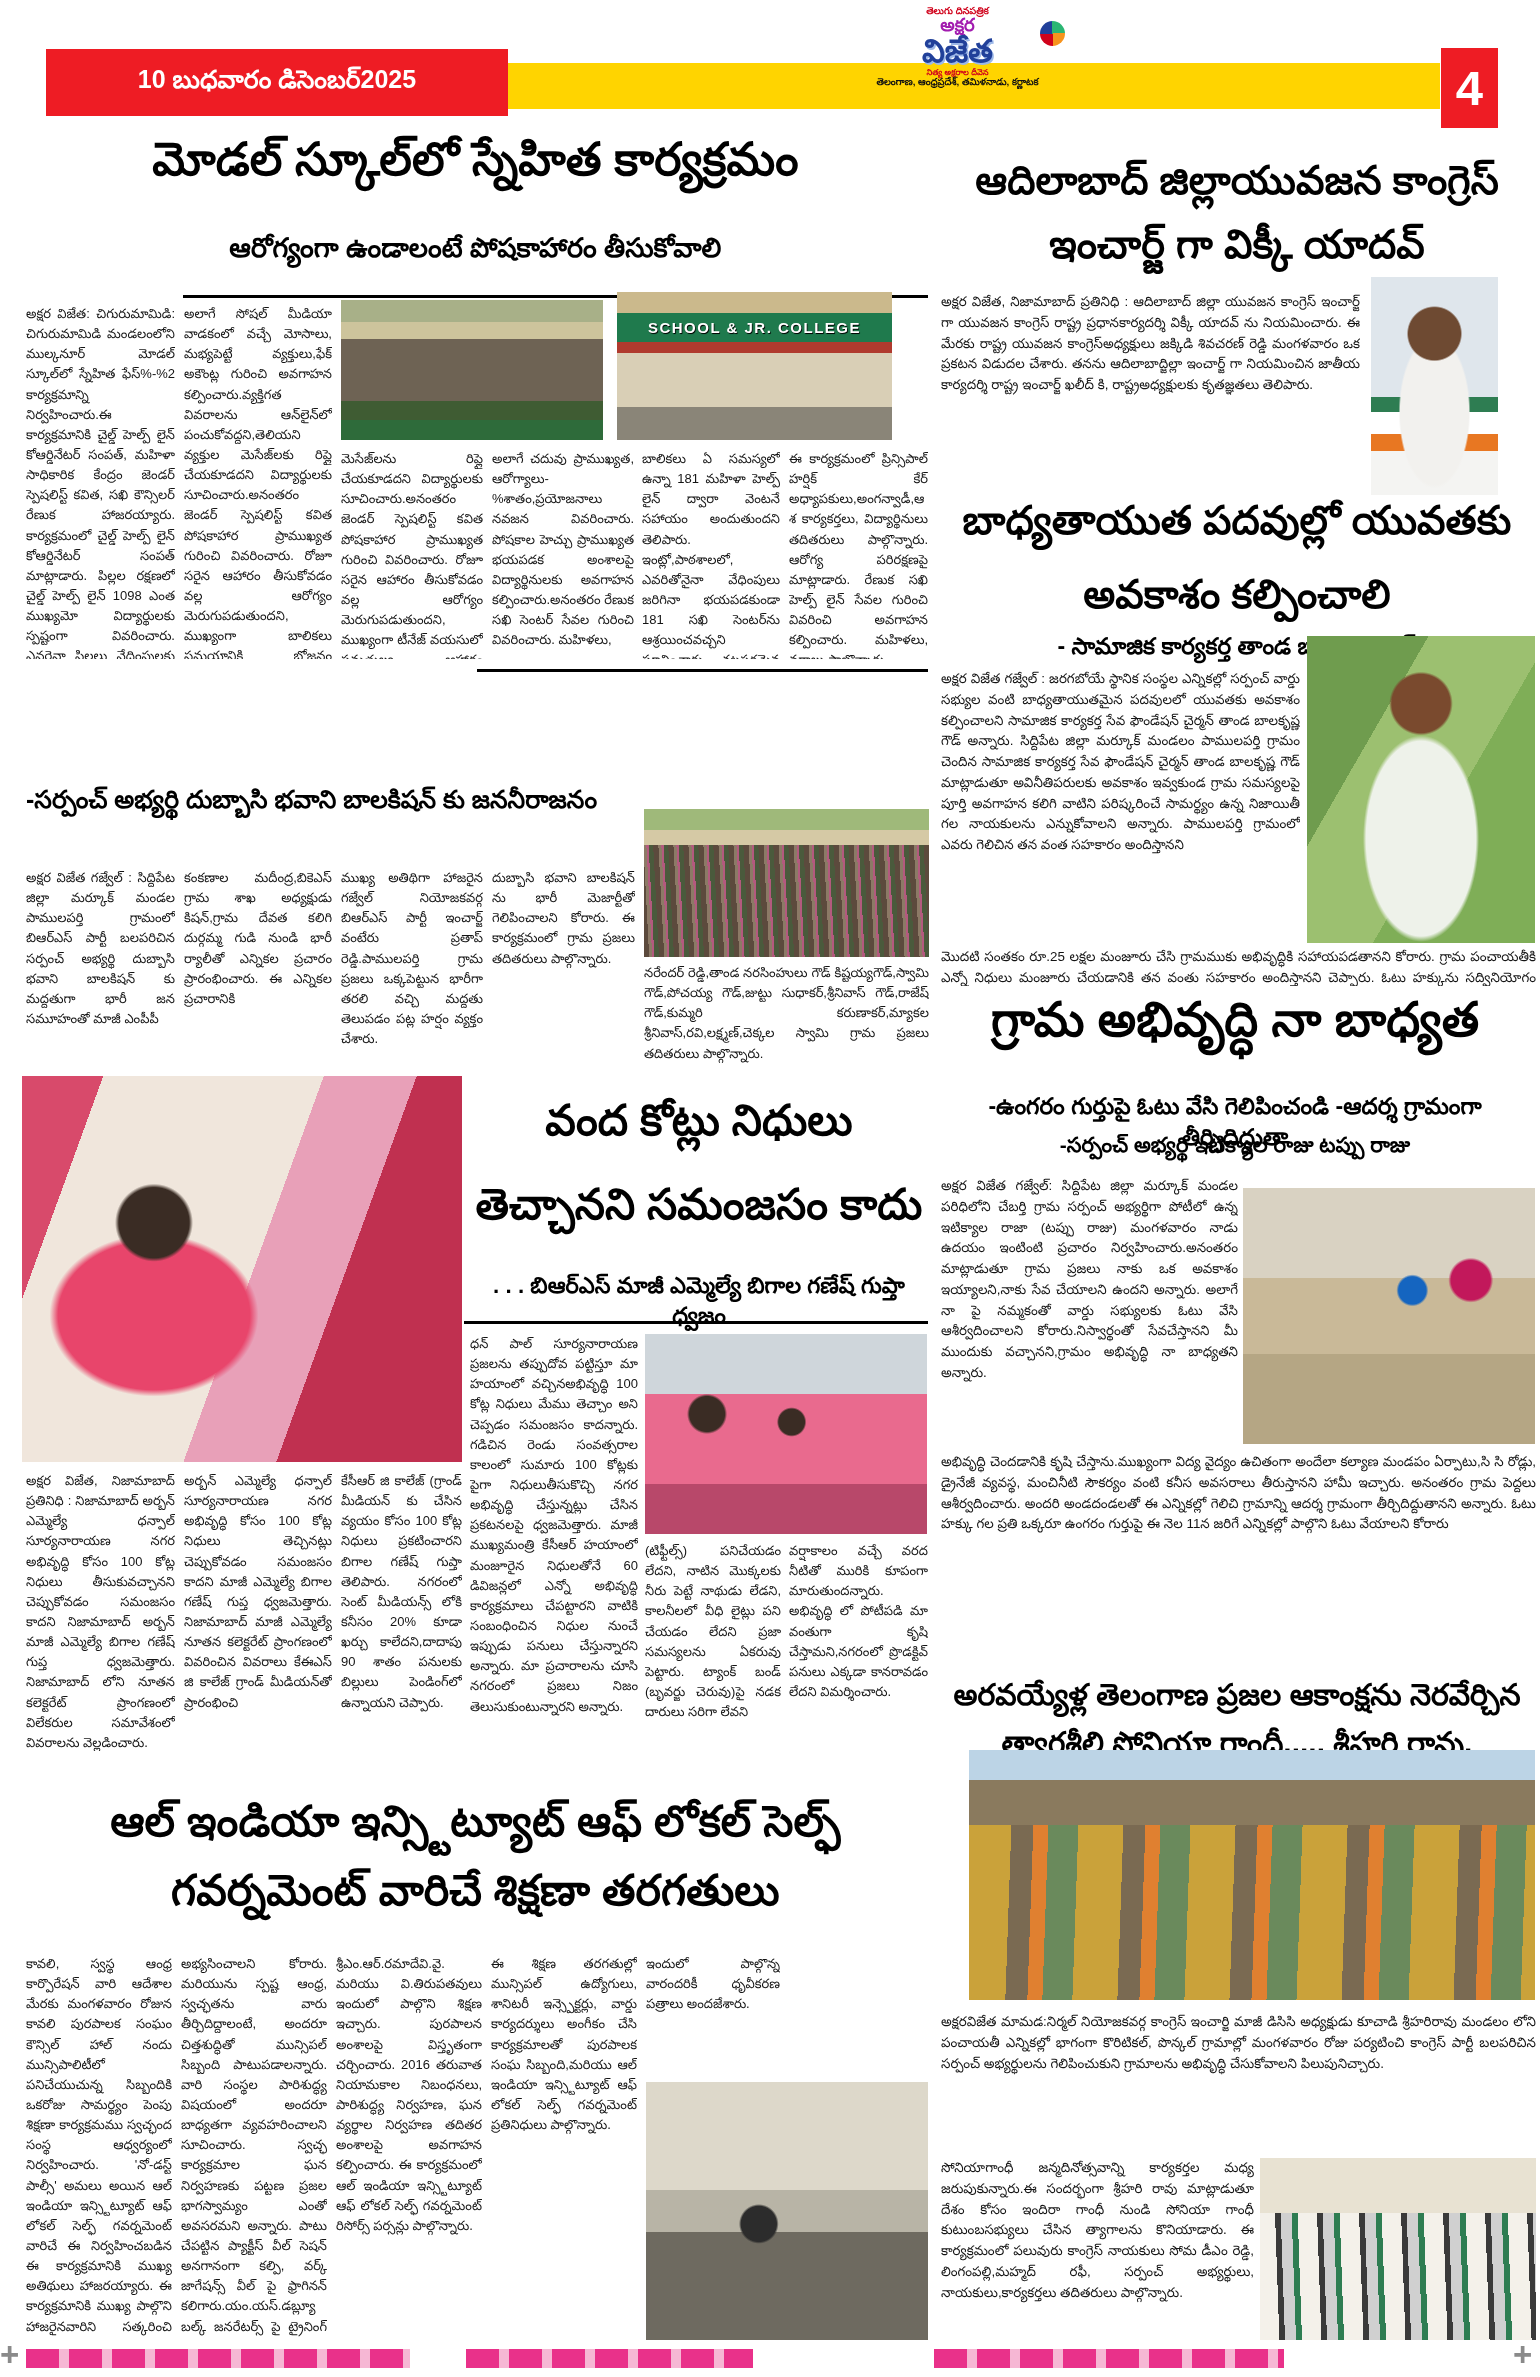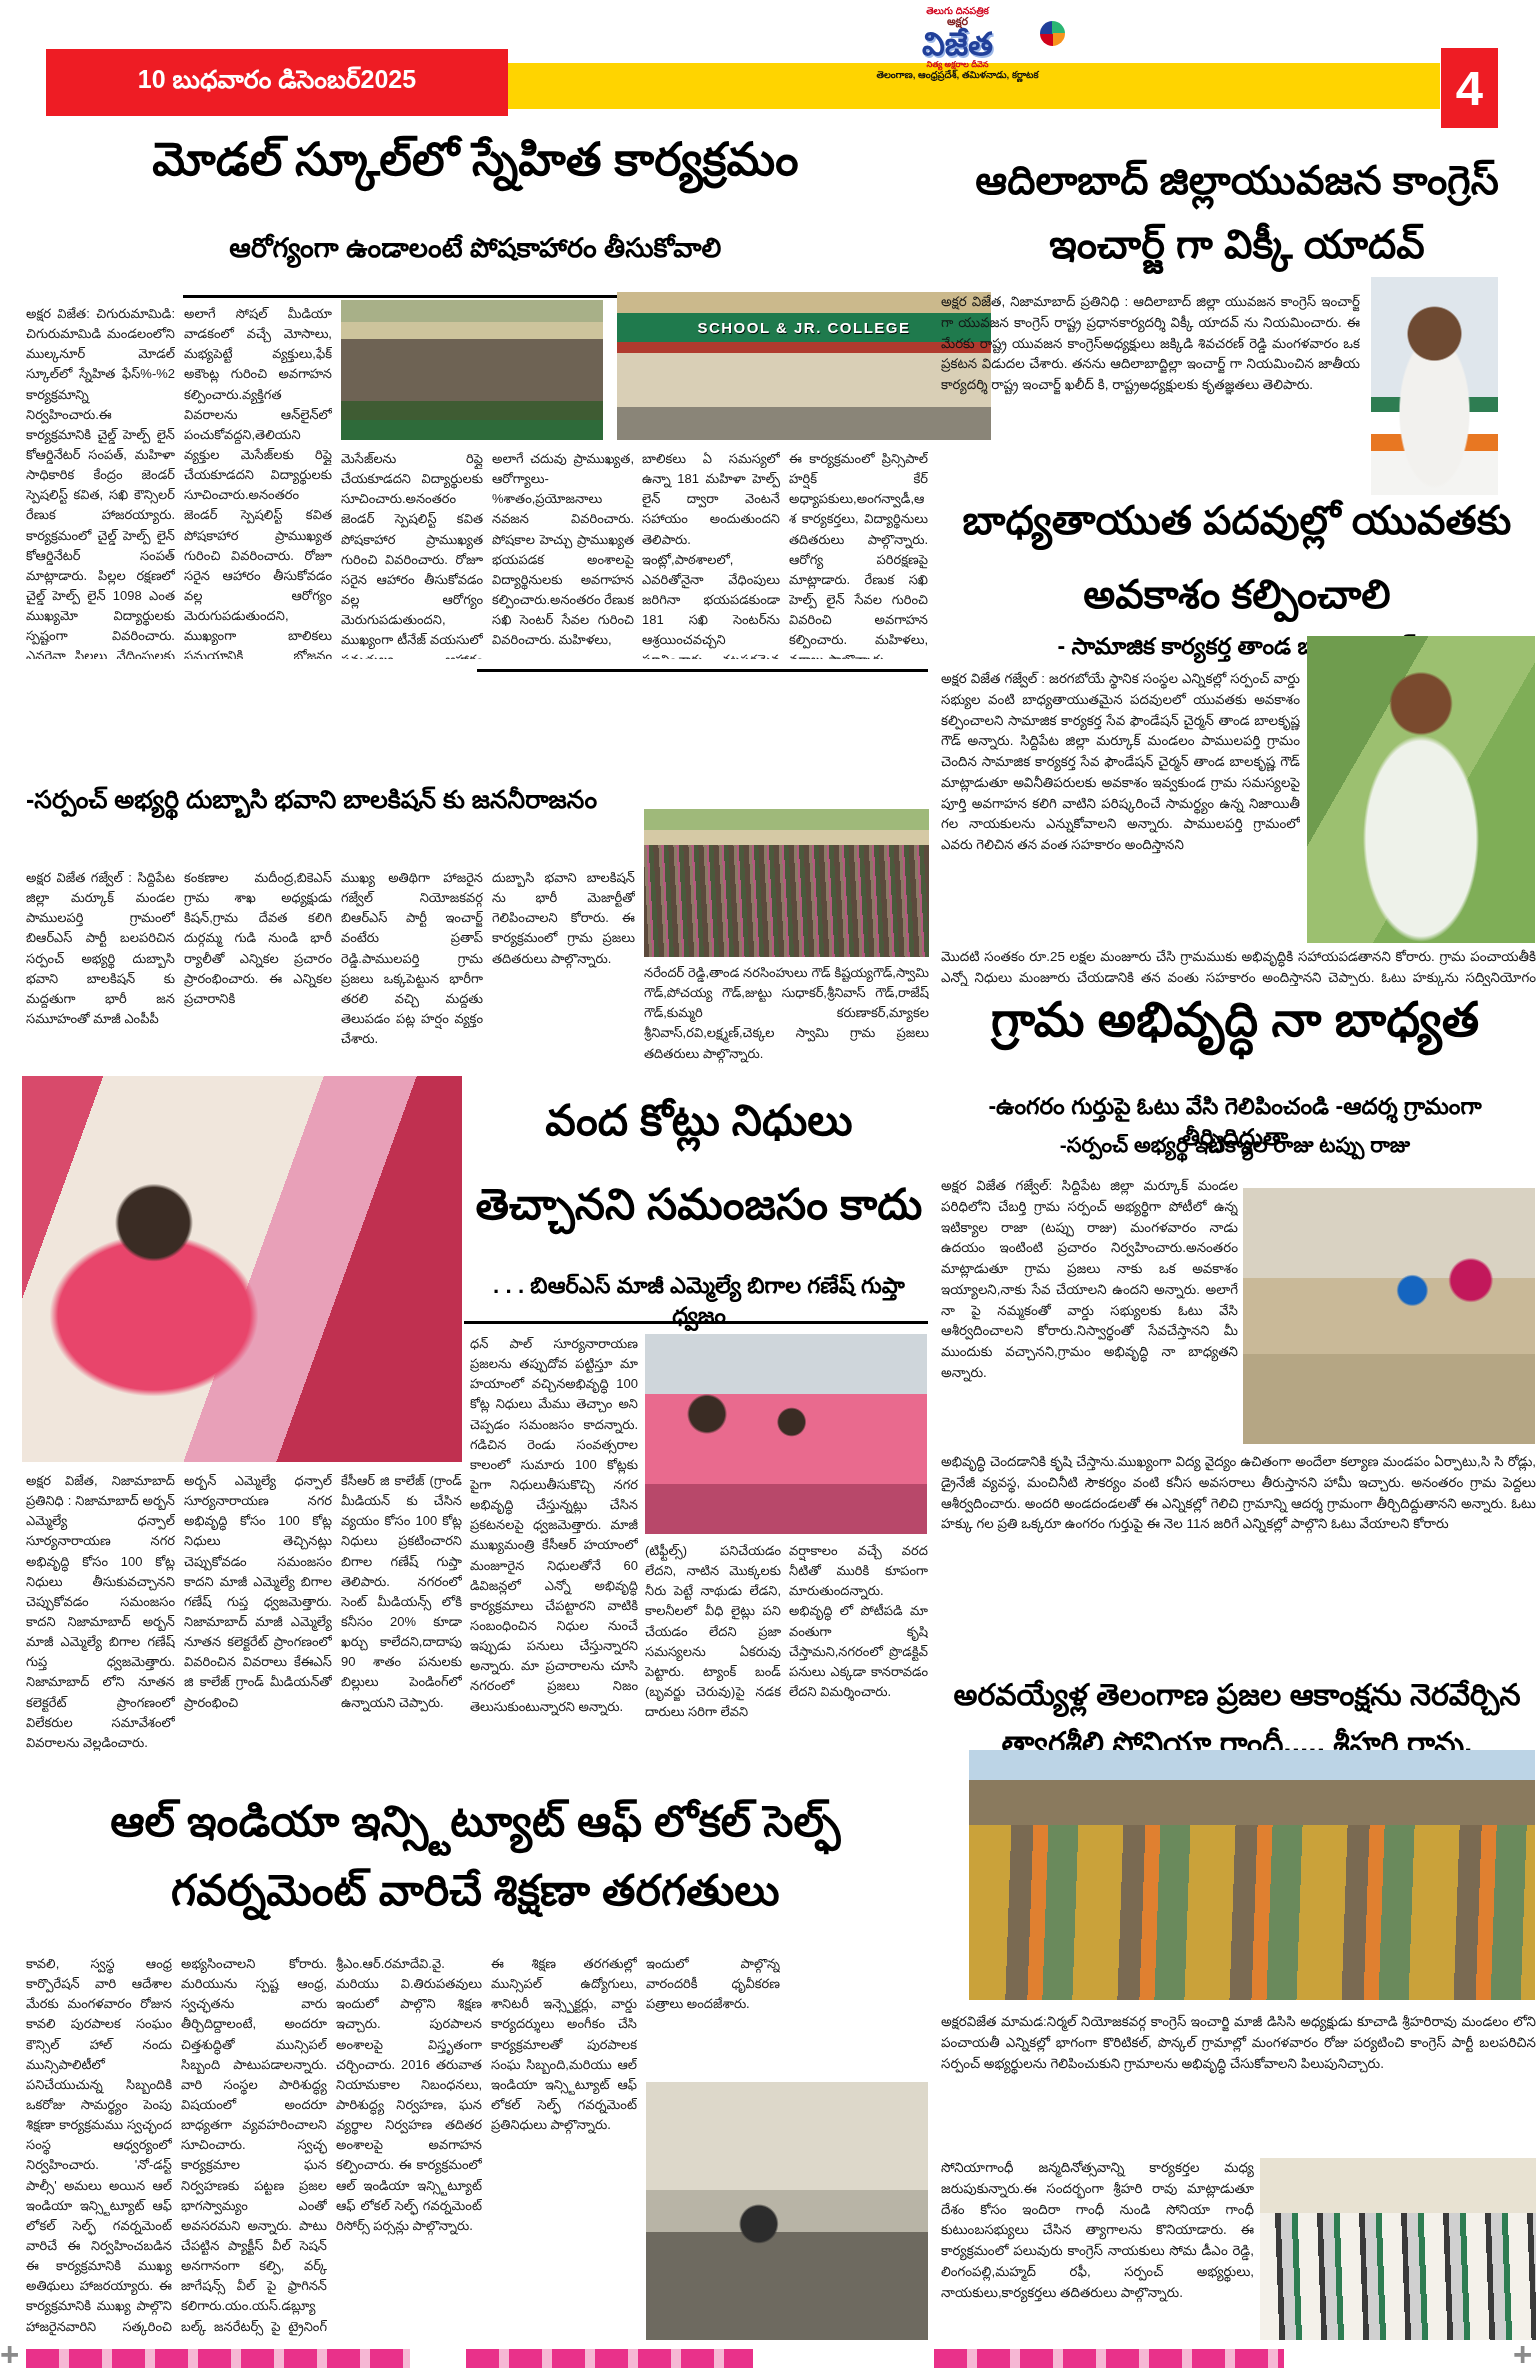--- a/index.html
+++ b/index.html
@@ -6,21 +6,21 @@
   #page{position:relative;width:1541px;height:2377px;background:#ffffff;margin:0 auto;
         font-family:"Liberation Sans", sans-serif;color:#141414;overflow:hidden;}
   .abs{position:absolute;}
   .datebox{background:#ee1c24;color:#fff;font-weight:bold;font-size:25px;display:flex;
            align-items:center;justify-content:center;}
   .yellowbar{background:#ffd400;}
   .pagenum{background:#ee1c24;color:#fff;font-weight:bold;font-size:49px;display:flex;
            align-items:center;justify-content:center;}
   .logo{text-align:center;line-height:1.05;}
   .logo .tag-top{color:#d0021b;font-size:9.7px;font-weight:bold;}
-  .logo .pre{color:#7f1d1d;font-size:11px;font-weight:bold;}
+  .logo .pre{color:#a21caf;font-size:18px;font-weight:bold;}
   .logo .title{color:#21409a;font-size:32px;font-weight:900;text-shadow:1.5px 1.5px 0 #9db8e8;}
   .logo .tag-red{color:#d0021b;font-size:8.2px;font-weight:bold;}
   .logo .tag-bottom{color:#111;font-size:9.7px;font-weight:bold;}
   .peacock{position:absolute;width:25px;height:25px;border-radius:50%;
            background:conic-gradient(#2bb673 0 25%,#f7941d 25% 50%,#d0021b 50% 75%,#21409a 75% 100%);}
   .hl{font-weight:900;color:#000;text-align:center;line-height:1.35;}
   .byl{font-weight:800;color:#000;line-height:1.3;}
   .col{font-size:13px;line-height:1.55;text-align:justify;overflow:hidden;color:#141414;word-break:break-word;}
   .rule{background:#000;}
   .photo{overflow:hidden;background:#cccccc;}
@@ -54,21 +54,21 @@
 
   <div class="abs hl" style="left:22.4px;top:128px;width:906px;font-size:46px;">మోడల్ స్కూల్‌లో స్నేహిత కార్యక్రమం</div>
   <div class="abs hl" style="left:22.4px;top:230px;width:906px;font-size:27px;">ఆరోగ్యంగా ఉండాలంటే పోషకాహారం తీసుకోవాలి</div>
   <div class="abs rule" style="left:183px;top:295px;width:745px;height:3px;"></div>
 
   <div class="abs col" style="left:26px;top:304px;width:149px;height:355px;">అక్షర విజేత: చిగురుమామిడి: చిగురుమామిడి మండలంలోని ముల్కనూర్ మోడల్ స్కూల్‌లో స్నేహిత ఫేస్%-%2 కార్యక్రమాన్ని నిర్వహించారు.ఈ కార్యక్రమానికి చైల్డ్ హెల్ప్ లైన్ కోఆర్డినేటర్ సంపత్, మహిళా సాధికారిక కేంద్రం జెండర్ స్పెషలిస్ట్ కవిత, సఖి కౌన్సిలర్ రేణుక హాజరయ్యారు. కార్యక్రమంలో చైల్డ్ హెల్ప్ లైన్ కోఆర్డినేటర్ సంపత్ మాట్లాడారు. పిల్లల రక్షణలో చైల్డ్ హెల్ప్ లైన్ 1098 ఎంత ముఖ్యమో విద్యార్థులకు స్పష్టంగా వివరించారు. ఎవరైనా పిల్లలు వేధింపులకు గురైనా లేదా ఏ ఇబ్బంది వచ్చినా వెంటనే 1098 కి కాల్ చేయాలని, ఈ నెంబర్ 24 గంటలూ అందుబాటులో ఉంటుందని చెప్పారు.</div>
   <div class="abs col" style="left:184px;top:304px;width:148px;height:355px;">అలాగే సోషల్ మీడియా వాడకంలో వచ్చే మోసాలు, మభ్యపెట్టే వ్యక్తులు,ఫేక్ అకౌంట్ల గురించి అవగాహన కల్పించారు.వ్యక్తిగత వివరాలను ఆన్‌లైన్‌లో పంచుకోవద్దని,తెలియని వ్యక్తుల మెసేజ్‌లకు రిప్లై చేయకూడదని విద్యార్థులకు సూచించారు.అనంతరం జెండర్ స్పెషలిస్ట్ కవిత పోషకాహార ప్రాముఖ్యత గురించి వివరించారు. రోజూ సరైన ఆహారం తీసుకోవడం వల్ల ఆరోగ్యం మెరుగుపడుతుందని, ముఖ్యంగా బాలికలు సమయానికి భోజనం చేయాలని తెలిపారు.</div>
 
   <div class="abs photo" style="left:341px;top:300px;width:262px;height:140px;
        background:linear-gradient(180deg,#a8b088 0 16%,#cdc49c 16% 28%,#6e6354 28% 72%,#3f5c33 72% 86%,#2e6b3a 86% 100%);"></div>
-  <div class="abs photo" style="left:617px;top:292px;width:374px;height:148px;
+  <div class="abs photo" style="left:617px;top:292px;width:275px;height:148px;
        background:linear-gradient(180deg,#cbb98c 0 14%,#1f7a4d 14% 34%,#b03a2e 34% 41%,#d9cfb6 41% 78%,#8a8578 78% 100%);">
     <div class="signstrip">SCHOOL &amp; JR. COLLEGE</div>
   </div>
 
   <div class="abs col" style="left:341px;top:449px;width:142px;height:210px;">మెసేజ్‌లను రిప్లై చేయకూడదని విద్యార్థులకు సూచించారు.అనంతరం జెండర్ స్పెషలిస్ట్ కవిత పోషకాహార ప్రాముఖ్యత గురించి వివరించారు. రోజూ సరైన ఆహారం తీసుకోవడం వల్ల ఆరోగ్యం మెరుగుపడుతుందని, ముఖ్యంగా టీనేజ్ వయసులో సమతుల్య ఆహారం తప్పనిసరి అని తెలిపారు.</div>
   <div class="abs col" style="left:492px;top:449px;width:142px;height:210px;">అలాగే చదువు ప్రాముఖ్యత, ఆరోగ్యాలు-%శాతం,ప్రయోజనాలు నవజన వివరించారు. పోషకాల హెచ్చు ప్రాముఖ్యత భయపడక అంశాలపై విద్యార్థినులకు అవగాహన కల్పించారు.అనంతరం రేణుక సఖి సెంటర్ సేవల గురించి వివరించారు. మహిళలు,</div>
   <div class="abs col" style="left:642px;top:449px;width:138px;height:210px;">బాలికలు ఏ సమస్యలో ఉన్నా 181 మహిళా హెల్ప్ లైన్ ద్వారా వెంటనే సహాయం అందుతుందని తెలిపారు. ఇంట్లో,పాఠశాలలో, ఎవరితోనైనా వేధింపులు జరిగినా భయపడకుండా 181 సఖి సెంటర్‌ను ఆశ్రయించవచ్చని సూచించారు. చట్టపరమైన సహాయం, కౌన్సెలింగ్, సేవలు అందుబాటులో ఉంటాయని చెప్పారు.</div>
   <div class="abs col" style="left:789px;top:449px;width:139px;height:210px;">ఈ కార్యక్రమంలో ప్రిన్సిపాల్ హర్షిక్ కేర్ అధ్యాపకులు,అంగన్వాడీ,ఆశ కార్యకర్తలు, విద్యార్థినులు తదితరులు పాల్గొన్నారు. ఆరోగ్య పరిరక్షణపై మాట్లాడారు. రేణుక సఖి హెల్ప్ లైన్ సేవల గురించి వివరించి అవగాహన కల్పించారు. మహిళలు, వర్గాలు పాల్గొన్నారు.</div>
 
   <div class="abs hl" style="left:938px;top:148px;width:598px;font-size:40px;line-height:1.6;">ఆదిలాబాద్ జిల్లాయువజన కాంగ్రెస్ ఇంచార్జ్ గా విక్కీ యాదవ్</div>

